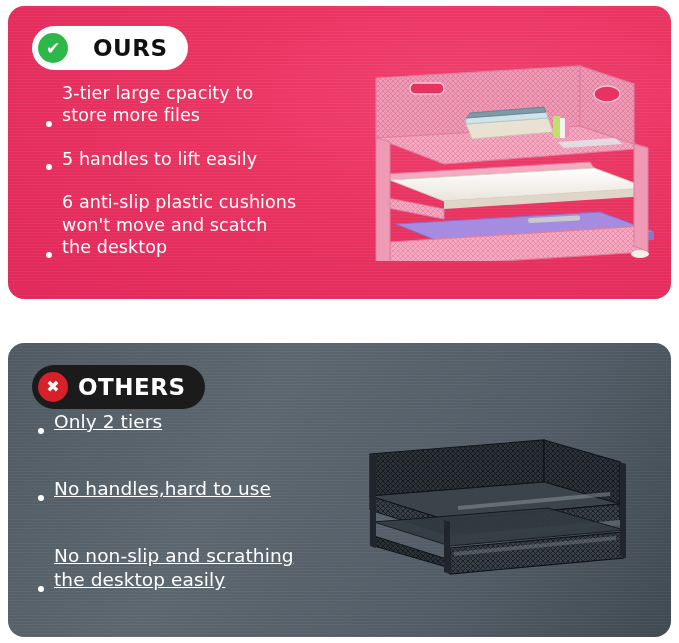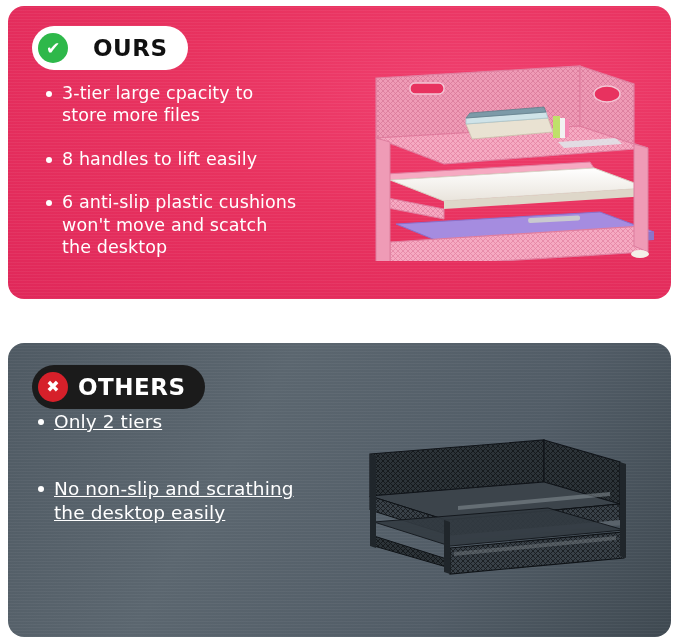--- a/index.html
+++ b/index.html
@@ -123,21 +123,21 @@
     top: 76px;
     width: 300px;
   }
   .bullets-others {
     left: 34px;
     top: 410px;
     width: 330px;
   }
   .bullet {
     display: flex;
-    align-items: flex-start;
+    align-items: flex-end;
     color: #ffffff;
   }
   .bullets-ours .bullet { margin-bottom: 21px; }
   .bullets-others .bullet { margin-bottom: 43px; }
   .bullet .dot {
     width: 6px;
     height: 6px;
     border-radius: 50%;
     background: #ffffff;
     margin: 9px 10px 0 4px;
@@ -186,21 +186,21 @@
     </div>
 
     <div class="bullets bullets-ours">
       <div class="bullet">
         <span class="dot"></span>
         <span class="txt">3-tier large cpacity to
 store more files</span>
       </div>
       <div class="bullet">
         <span class="dot"></span>
-        <span class="txt">8 handles to lift easily</span>
+        <span class="txt">5 handles to lift easily</span>
       </div>
       <div class="bullet">
         <span class="dot"></span>
         <span class="txt">6 anti-slip plastic cushions
 won't move and scatch
 the desktop</span>
       </div>
     </div>
 
     <svg class="tray-pink" viewBox="0 0 310 205">
@@ -264,20 +264,24 @@
       <span class="badge-label">OTHERS</span>
     </div>
 
     <div class="bullets bullets-others" style="left:26px; top:67px;">
       <div class="bullet">
         <span class="dot"></span>
         <span class="txt">Only 2 tiers</span>
       </div>
       <div class="bullet">
         <span class="dot"></span>
+        <span class="txt">No handles,hard to use</span>
+      </div>
+      <div class="bullet">
+        <span class="dot"></span>
         <span class="txt">No non-slip and scrathing
 the desktop easily</span>
       </div>
     </div>
 
     <svg class="tray-dark" viewBox="0 0 300 140" style="left:340px; top:93px;">
       <defs>
         <pattern id="meshDark" width="5" height="5" patternUnits="userSpaceOnUse">
           <rect width="5" height="5" fill="#394148"></rect>
           <path d="M0 0 L5 5 M5 0 L0 5" stroke="#181c20" stroke-width="0.9"></path>

